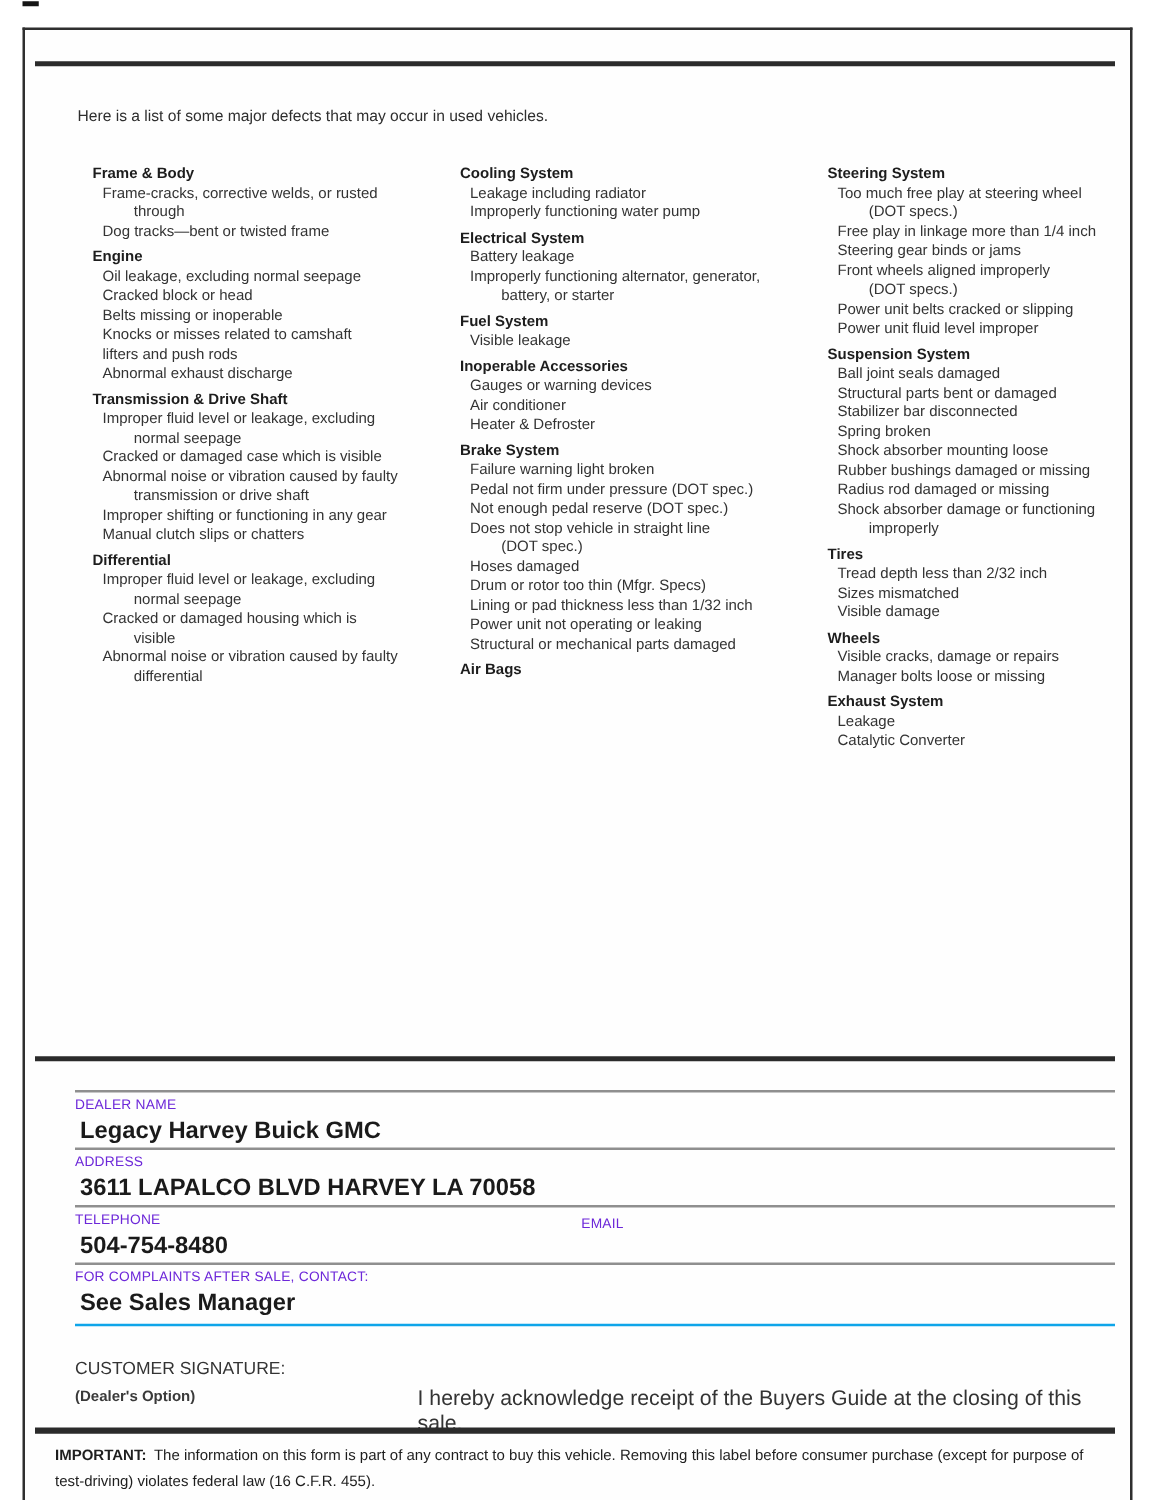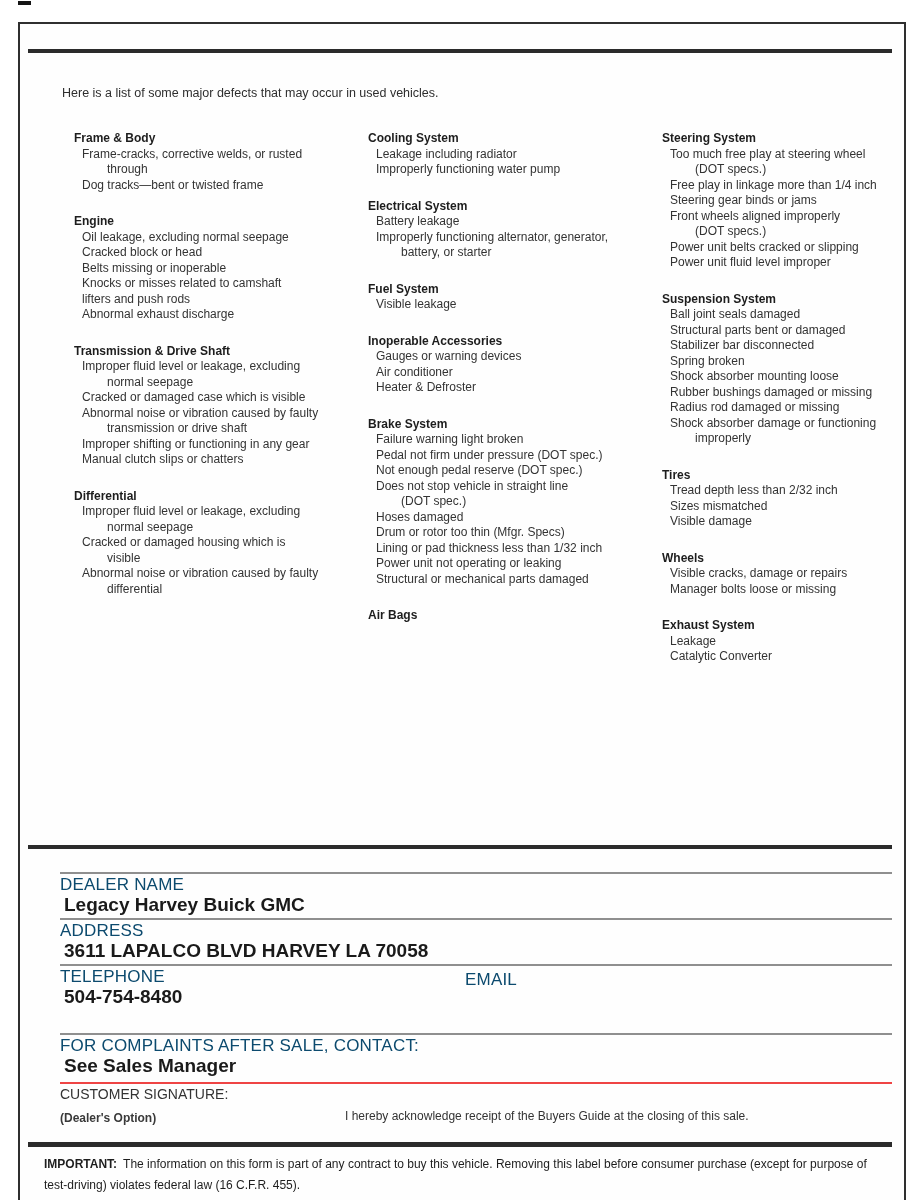--- a/index.html
+++ b/index.html
@@ -19,47 +19,47 @@
   .rule-mid{top:845px;}
   .rule-bottom{top:1142px;height:5px;}
   .intro{
     position:absolute;left:62px;top:86px;width:780px;
     font-size:12.5px;color:#2e2e2e;
   }
   
   .columns-wrap{position:absolute;left:74px;top:131px;display:flex;gap:19px;}
   .defect-col{width:275px;flex:0 0 275px;}
   .sec-title{
-    font-size:12px;font-weight:bold;color:#1d1d1d;line-height:15.5px;margin-top:21px;
+    font-size:12px;font-weight:bold;color:#1d1d1d;line-height:15.5px;margin-top:5px;
   }
   .defect-col .sec-title:first-child{margin-top:0;}
   .defect-item{
     font-size:12px;color:#333333;line-height:15.5px;
     margin-left:8px;padding-left:25px;text-indent:-25px;
     white-space:pre-wrap;
   }
   
   .dealer-form{position:absolute;left:60px;top:872px;width:832px;}
   .form-field{border-top:2px solid #8f8f8f;position:relative;min-height:44px;}
-  .form-field:last-child{border-bottom:2px solid #ef4444;margin-top:23px;}
+  .form-field:last-child{border-bottom:2px solid #0ea5e9;}
   .field-label{
-    font-size:17px;color:#0c4a6e;line-height:15px;margin-top:3px;letter-spacing:0.2px;
+    font-size:11px;color:#6d28d9;line-height:15px;margin-top:3px;letter-spacing:0.2px;
   }
   .field-label-2{position:absolute;left:405px;top:3px;}
   .field-value{
     font-size:19px;color:#1a1a1a;line-height:23px;margin:1px 0 5px 4px;font-weight:bold;
   }
   
   .signature-block{position:absolute;left:60px;top:1086px;width:832px;}
   .sig-row{display:flex;align-items:flex-start;flex-direction:column;}
   .sig-label{font-size:14px;color:#333333;white-space:nowrap;}
   .sig-line{flex:1;border-bottom:2px solid #4a4a4a;height:14px;margin-left:6px;}
   .sig-sub{position:relative;margin-top:4px;height:16px;}
   .dealers-option{font-size:12px;color:#3a3a3a;font-weight:bold;}
-  .acknowledgement{position:absolute;left:285px;top:1px;font-size:12px;color:#333333;}
+  .acknowledgement{position:absolute;left:274px;top:1px;font-size:17px;color:#333333;}
   
   .important-notice{
     position:absolute;left:44px;top:1154px;width:842px;
     font-size:12px;color:#1e1e1e;line-height:21px;
   }
   .important-label{font-weight:bold;margin-right:6px;}
 </style>
 </head>
 <body>
 

